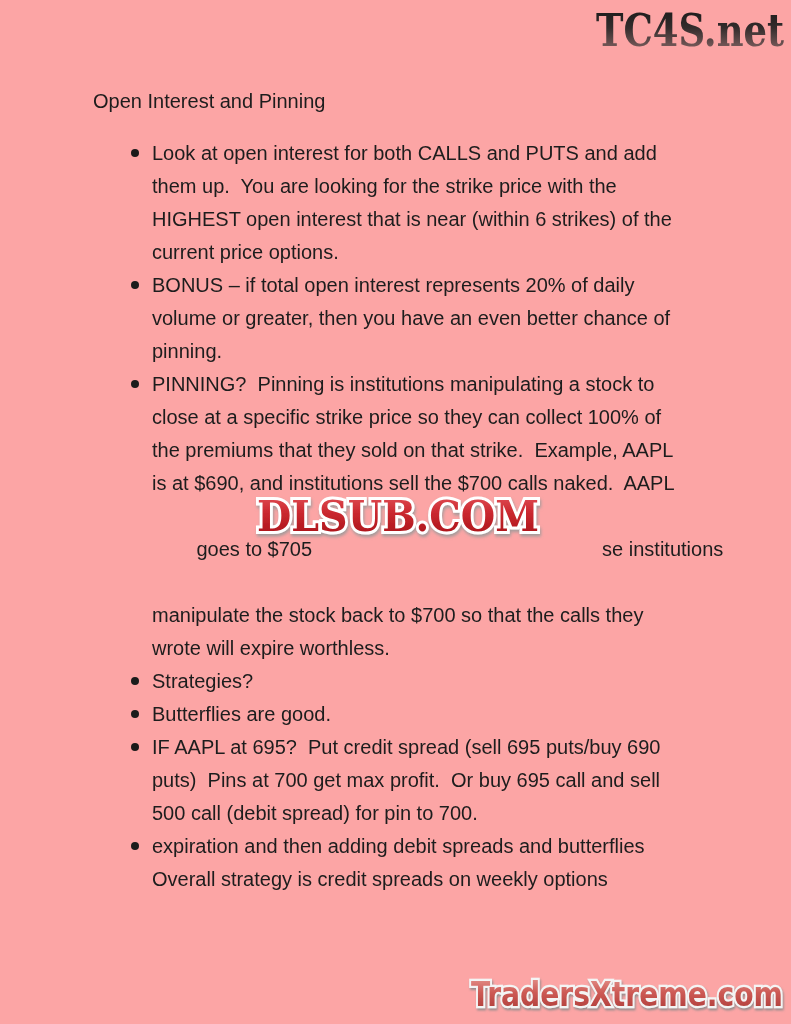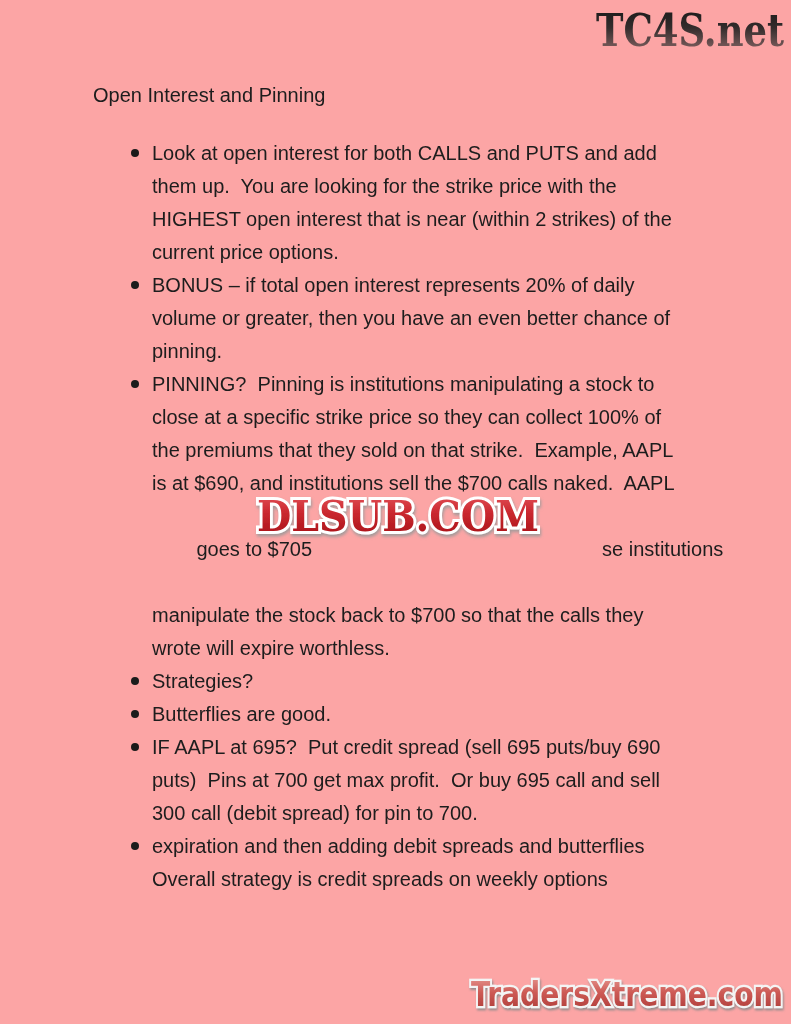--- a/index.html
+++ b/index.html
@@ -14,21 +14,21 @@
     background: #fca5a5;
     overflow: hidden;
   }
   .logo-top {
     position: absolute;
     left: 588px; top: 0px;
     width: 204px; height: 60px;
   }
   .heading {
     position: absolute;
-    left: 93px; top: 84px;
+    left: 93px; top: 90px;
     font-size: 20px;
     line-height: 23px;
     color: #1d1d1d;
     white-space: pre;
   }
   .bullet-list {
     position: absolute;
     left: 130px; top: 137px;
     width: 620px;
     color: #1d1d1d;
@@ -83,21 +83,21 @@
   </svg>
 
   <div class="heading">Open Interest and Pinning</div>
 
   <div class="bullet-list">
 
     <div class="list-item">
       <span class="bullet-marker"></span>
       <div class="text-line">Look at open interest for both CALLS and PUTS and add</div>
       <div class="text-line">them up.  You are looking for the strike price with the</div>
-      <div class="text-line">HIGHEST open interest that is near (within 2 strikes) of the</div>
+      <div class="text-line">HIGHEST open interest that is near (within 6 strikes) of the</div>
       <div class="text-line">current price options.</div>
     </div>
 
     <div class="list-item">
       <span class="bullet-marker"></span>
       <div class="text-line">BONUS – if total open interest represents 20% of daily</div>
       <div class="text-line">volume or greater, then you have an even better chance of</div>
       <div class="text-line">pinning.</div>
     </div>
 
@@ -121,21 +121,21 @@
 
     <div class="list-item">
       <span class="bullet-marker"></span>
       <div class="text-line">Butterflies are good.</div>
     </div>
 
     <div class="list-item">
       <span class="bullet-marker"></span>
       <div class="text-line">IF AAPL at 695?  Put credit spread (sell 695 puts/buy 690</div>
       <div class="text-line">puts)  Pins at 700 get max profit.  Or buy 695 call and sell</div>
-      <div class="text-line">300 call (debit spread) for pin to 700.</div>
+      <div class="text-line">500 call (debit spread) for pin to 700.</div>
     </div>
 
 
     <div class="list-item">
       <span class="bullet-marker"></span>
       <div class="text-line">expiration and then adding debit spreads and butterflies</div>
       <div class="text-line">Overall strategy is credit spreads on weekly options</div>
     </div>
 
   </div>

